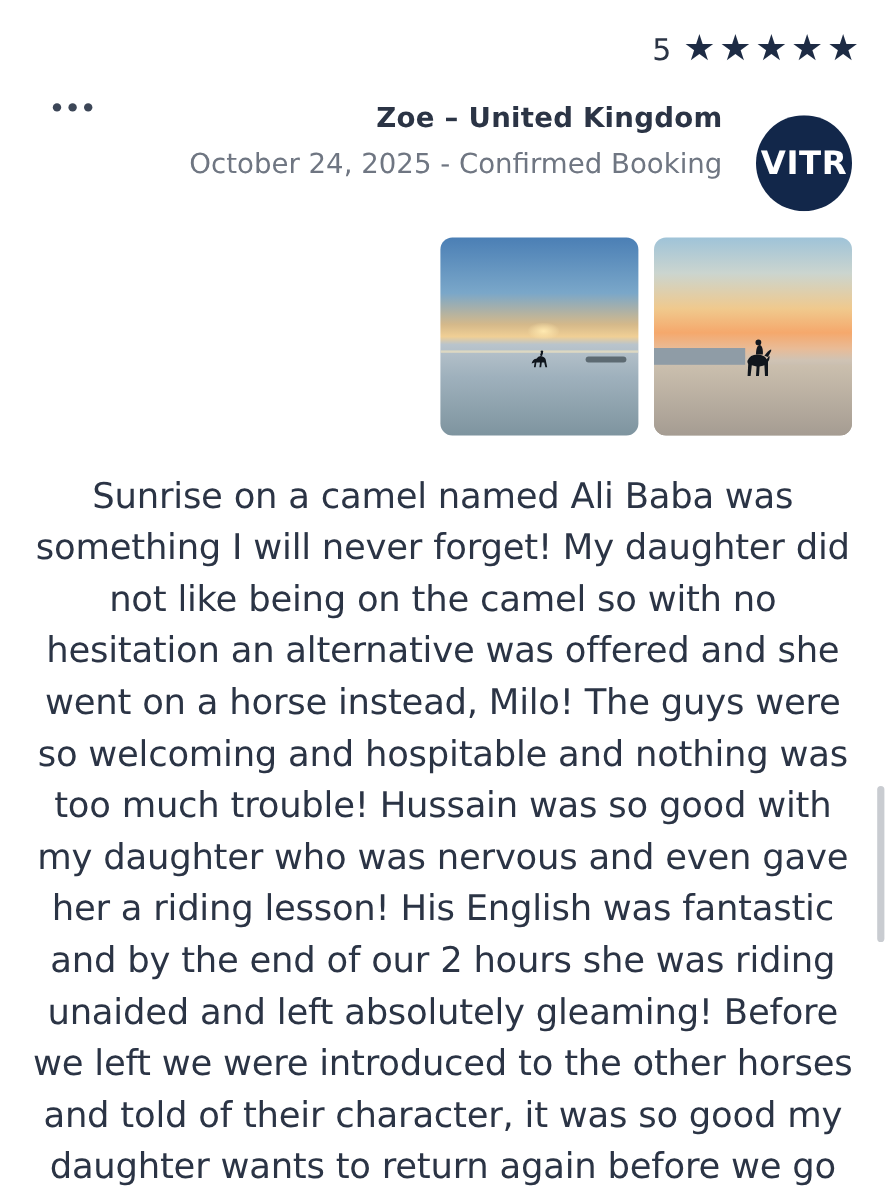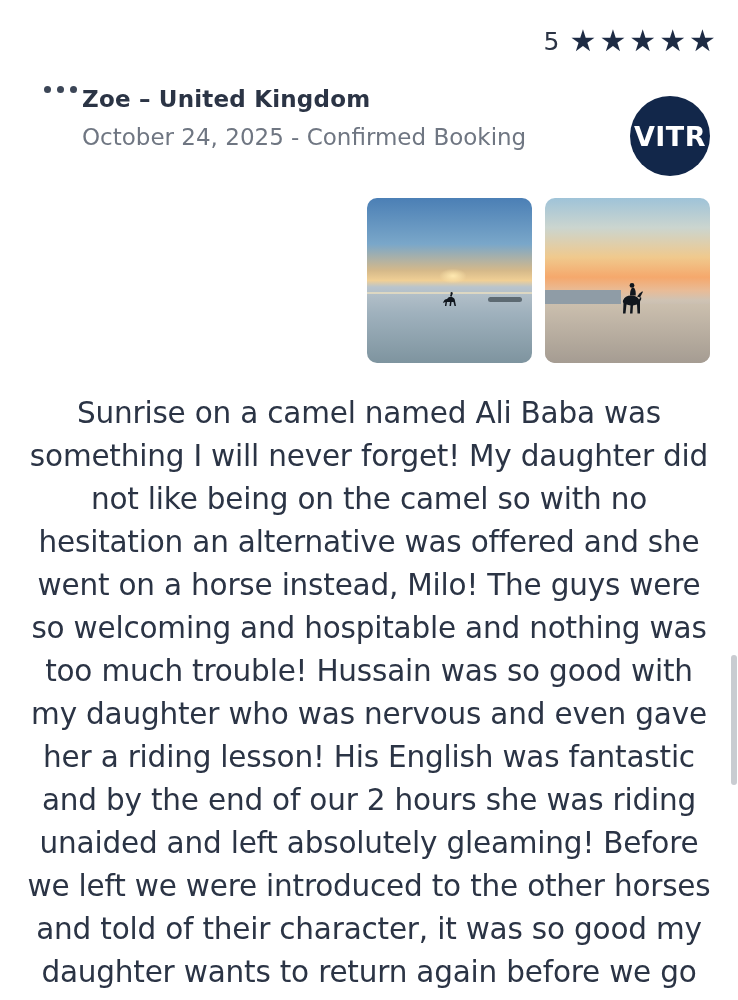--- a/index.html
+++ b/index.html
@@ -70,21 +70,21 @@
     width: 7px;
     height: 7px;
     border-radius: 50%;
     background: #3c4657;
     display: block;
   }
   .meta {
     position: absolute;
     right: 136px;
     top: 0;
-    text-align: left;
+    text-align: right;
     width: 520px;
   }
   .author {
     font-size: 23px;
     font-weight: bold;
     color: #2b3445;
     letter-spacing: 0.2px;
     line-height: 1.2;
   }
   .date-line {

